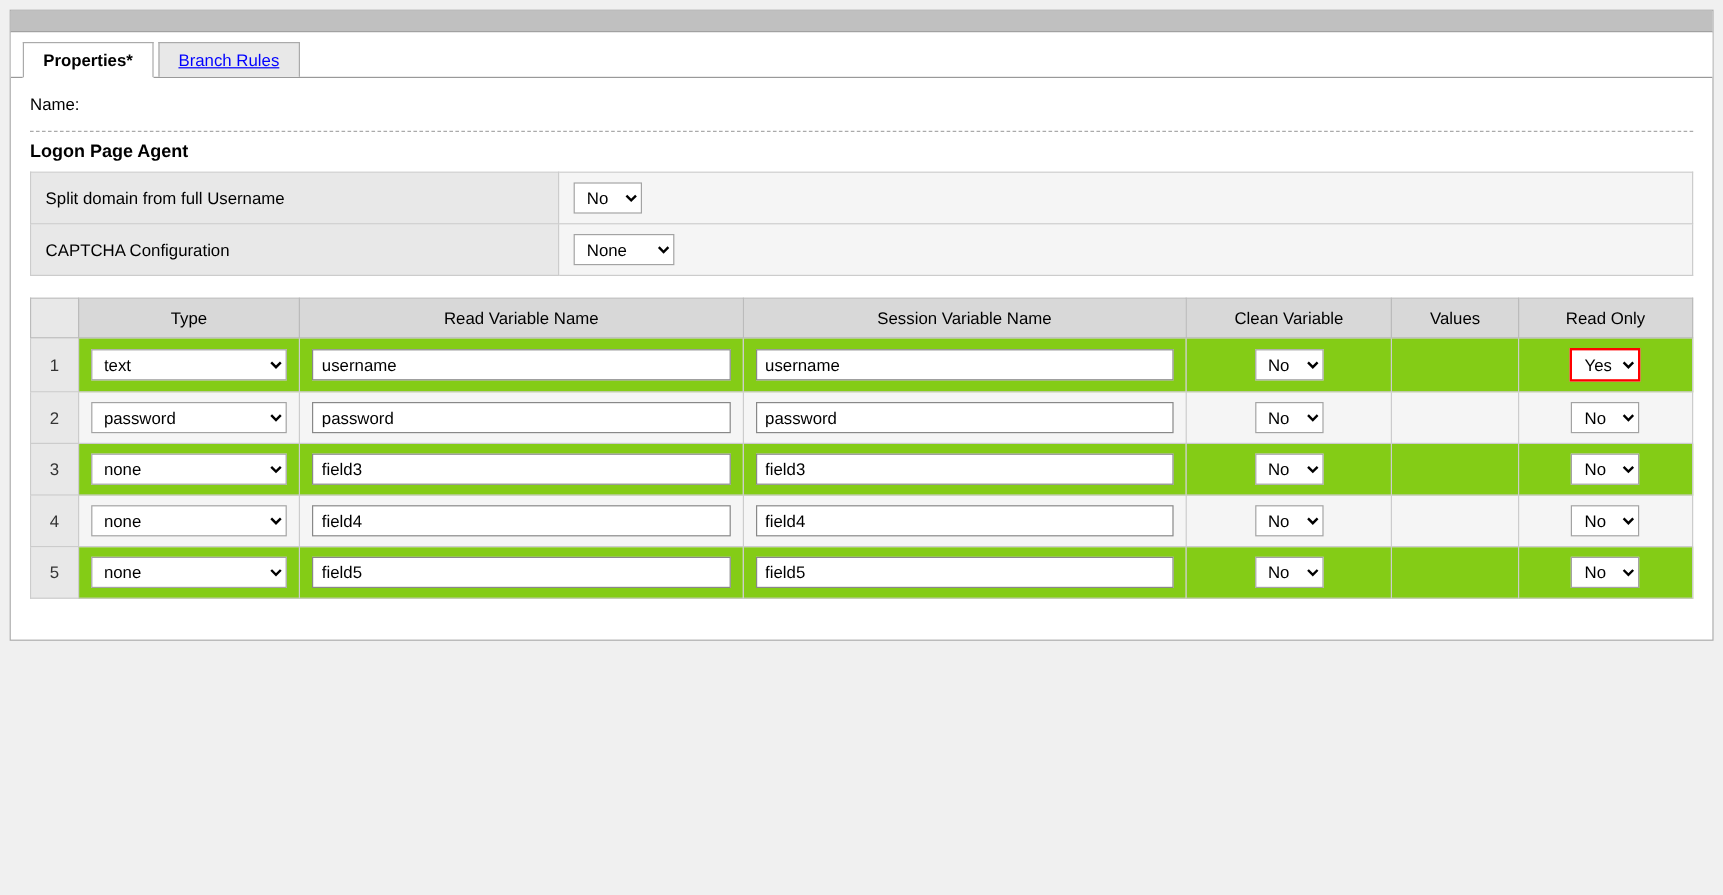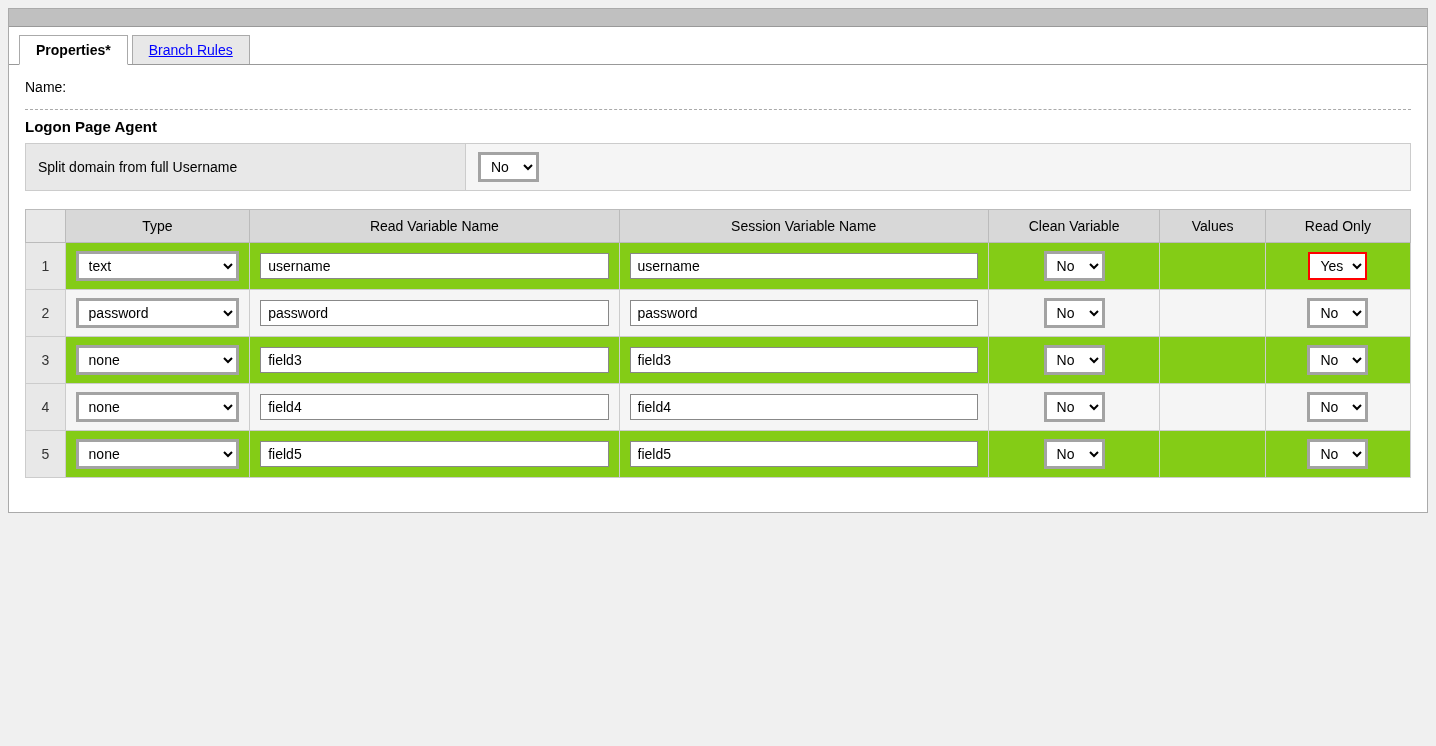--- a/index.html
+++ b/index.html
@@ -83,21 +83,21 @@
       background: #f5f5f5;
       font-size: 14px;
     }
     .config-table td:first-child {
       width: 440px;
       background: #e8e8e8;
     }
     select {
       padding: 3px 6px;
       font-size: 14px;
-      border: 3px solid #a3a3a3;
+      border: 1px solid #a3a3a3;
       background: #fff;
       cursor: pointer;
     }
     .data-table {
       width: 100%;
       border-collapse: collapse;
     }
     .data-table th {
       background: #d8d8d8;
       border: 1px solid #bbb;
@@ -166,20 +166,29 @@
     <div class="section-title">Logon Page Agent</div>
 
     <table class="config-table">
       <tbody>
         <tr>
           <td>Split domain from full Username</td>
           <td>
             <select>
               <option>No</option>
               <option>Yes</option>
+            </select>
+          </td>
+        </tr>
+        <tr>
+          <td>CAPTCHA Configuration</td>
+          <td>
+            <select>
+              <option>None</option>
+              <option>Option1</option>
             </select>
           </td>
         </tr>
       </tbody>
     </table>
 
     <table class="data-table">
       <thead>
         <tr>
           <th class="row-num"></th>

